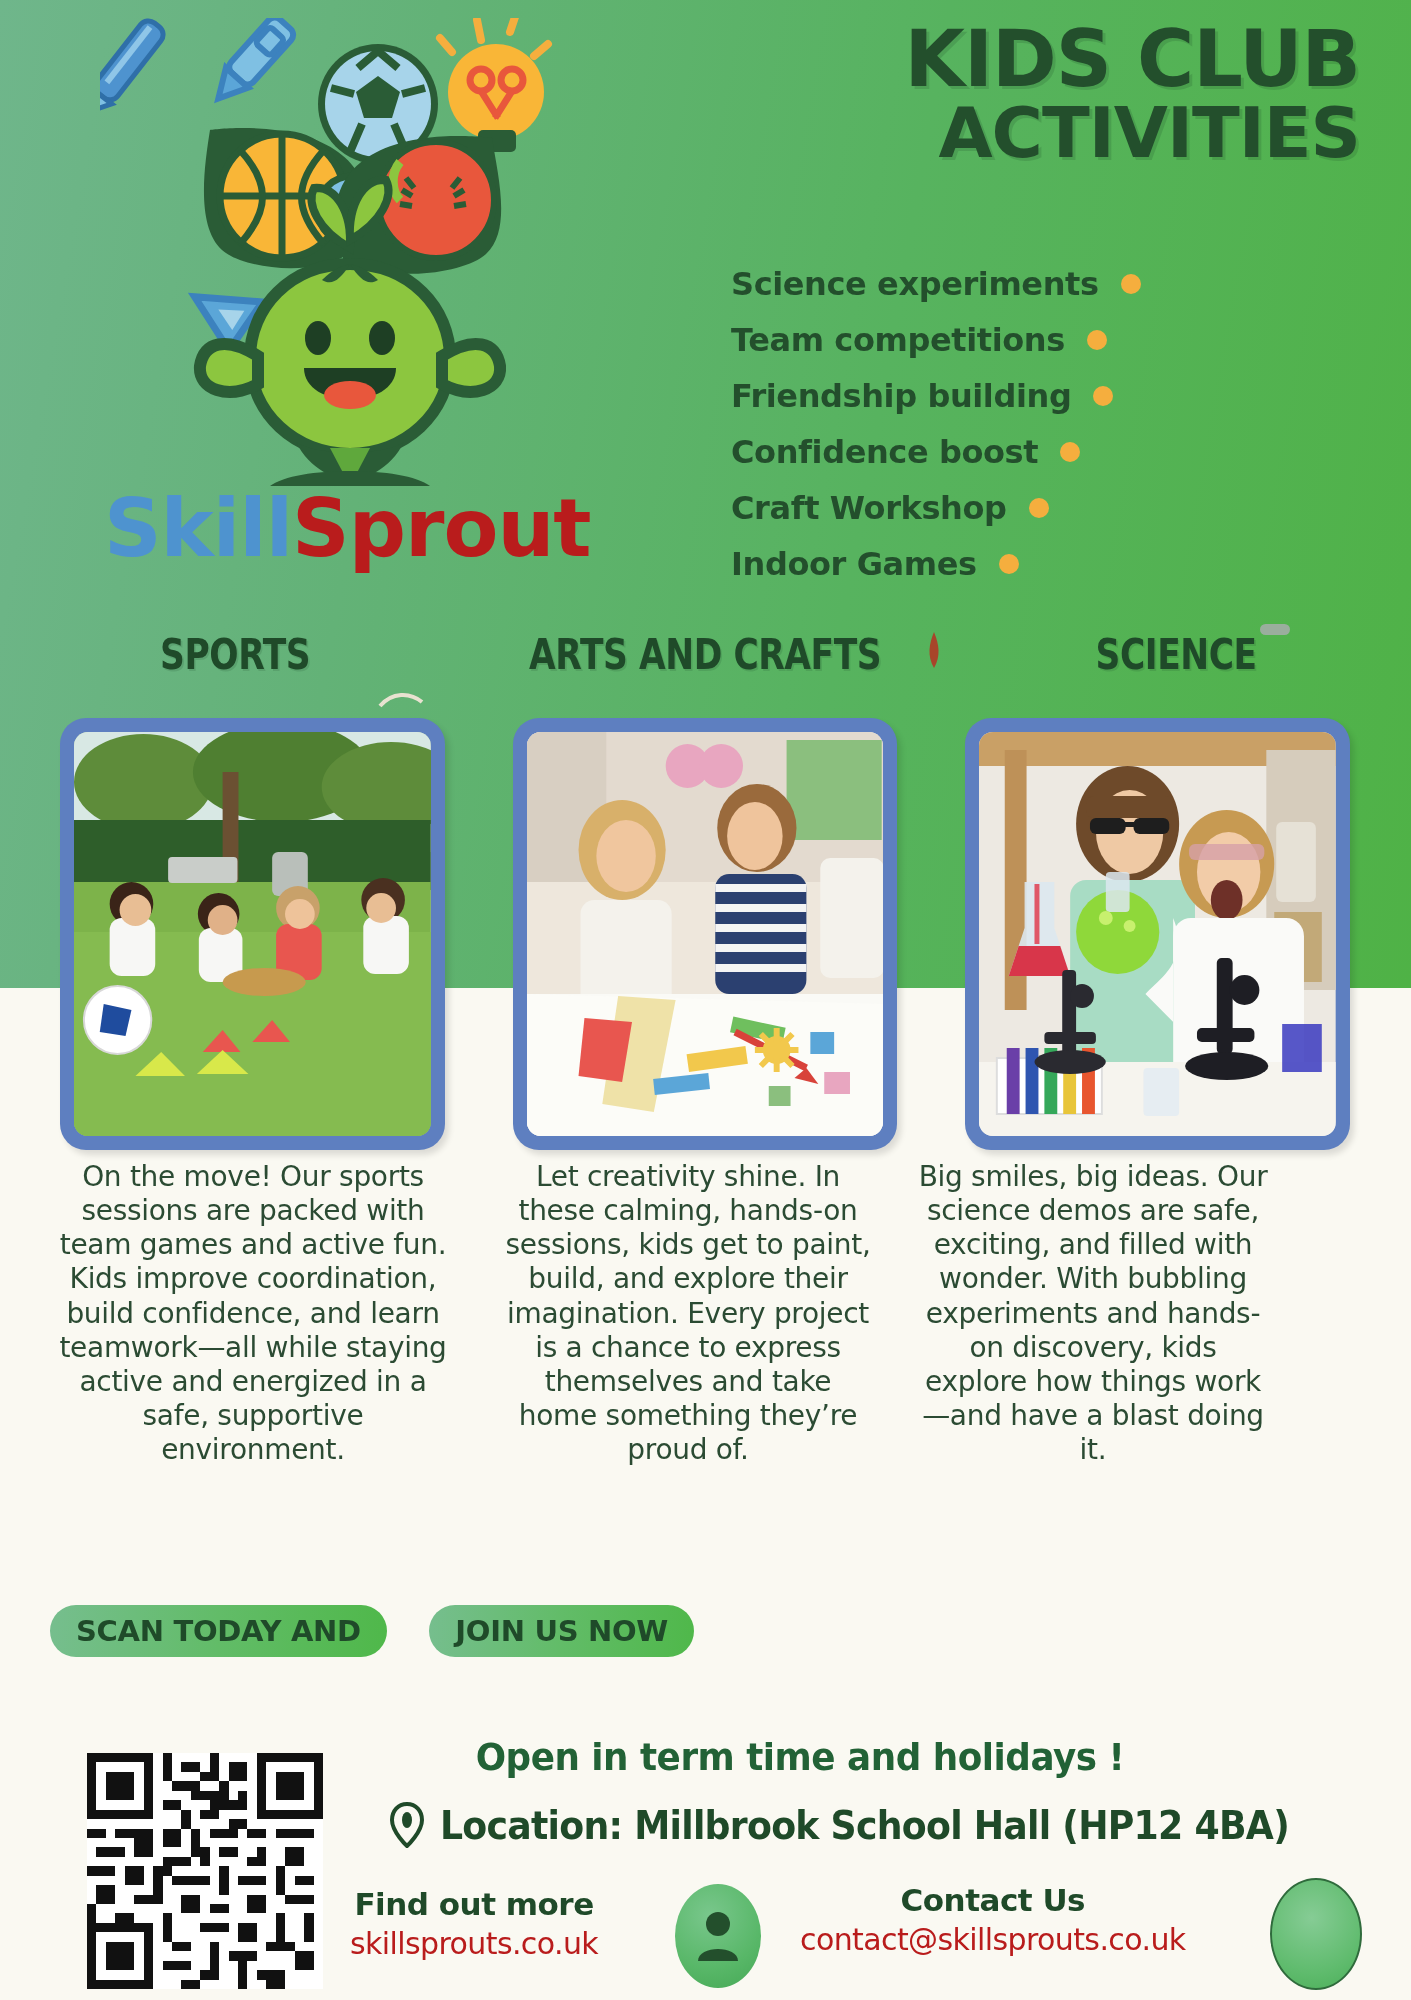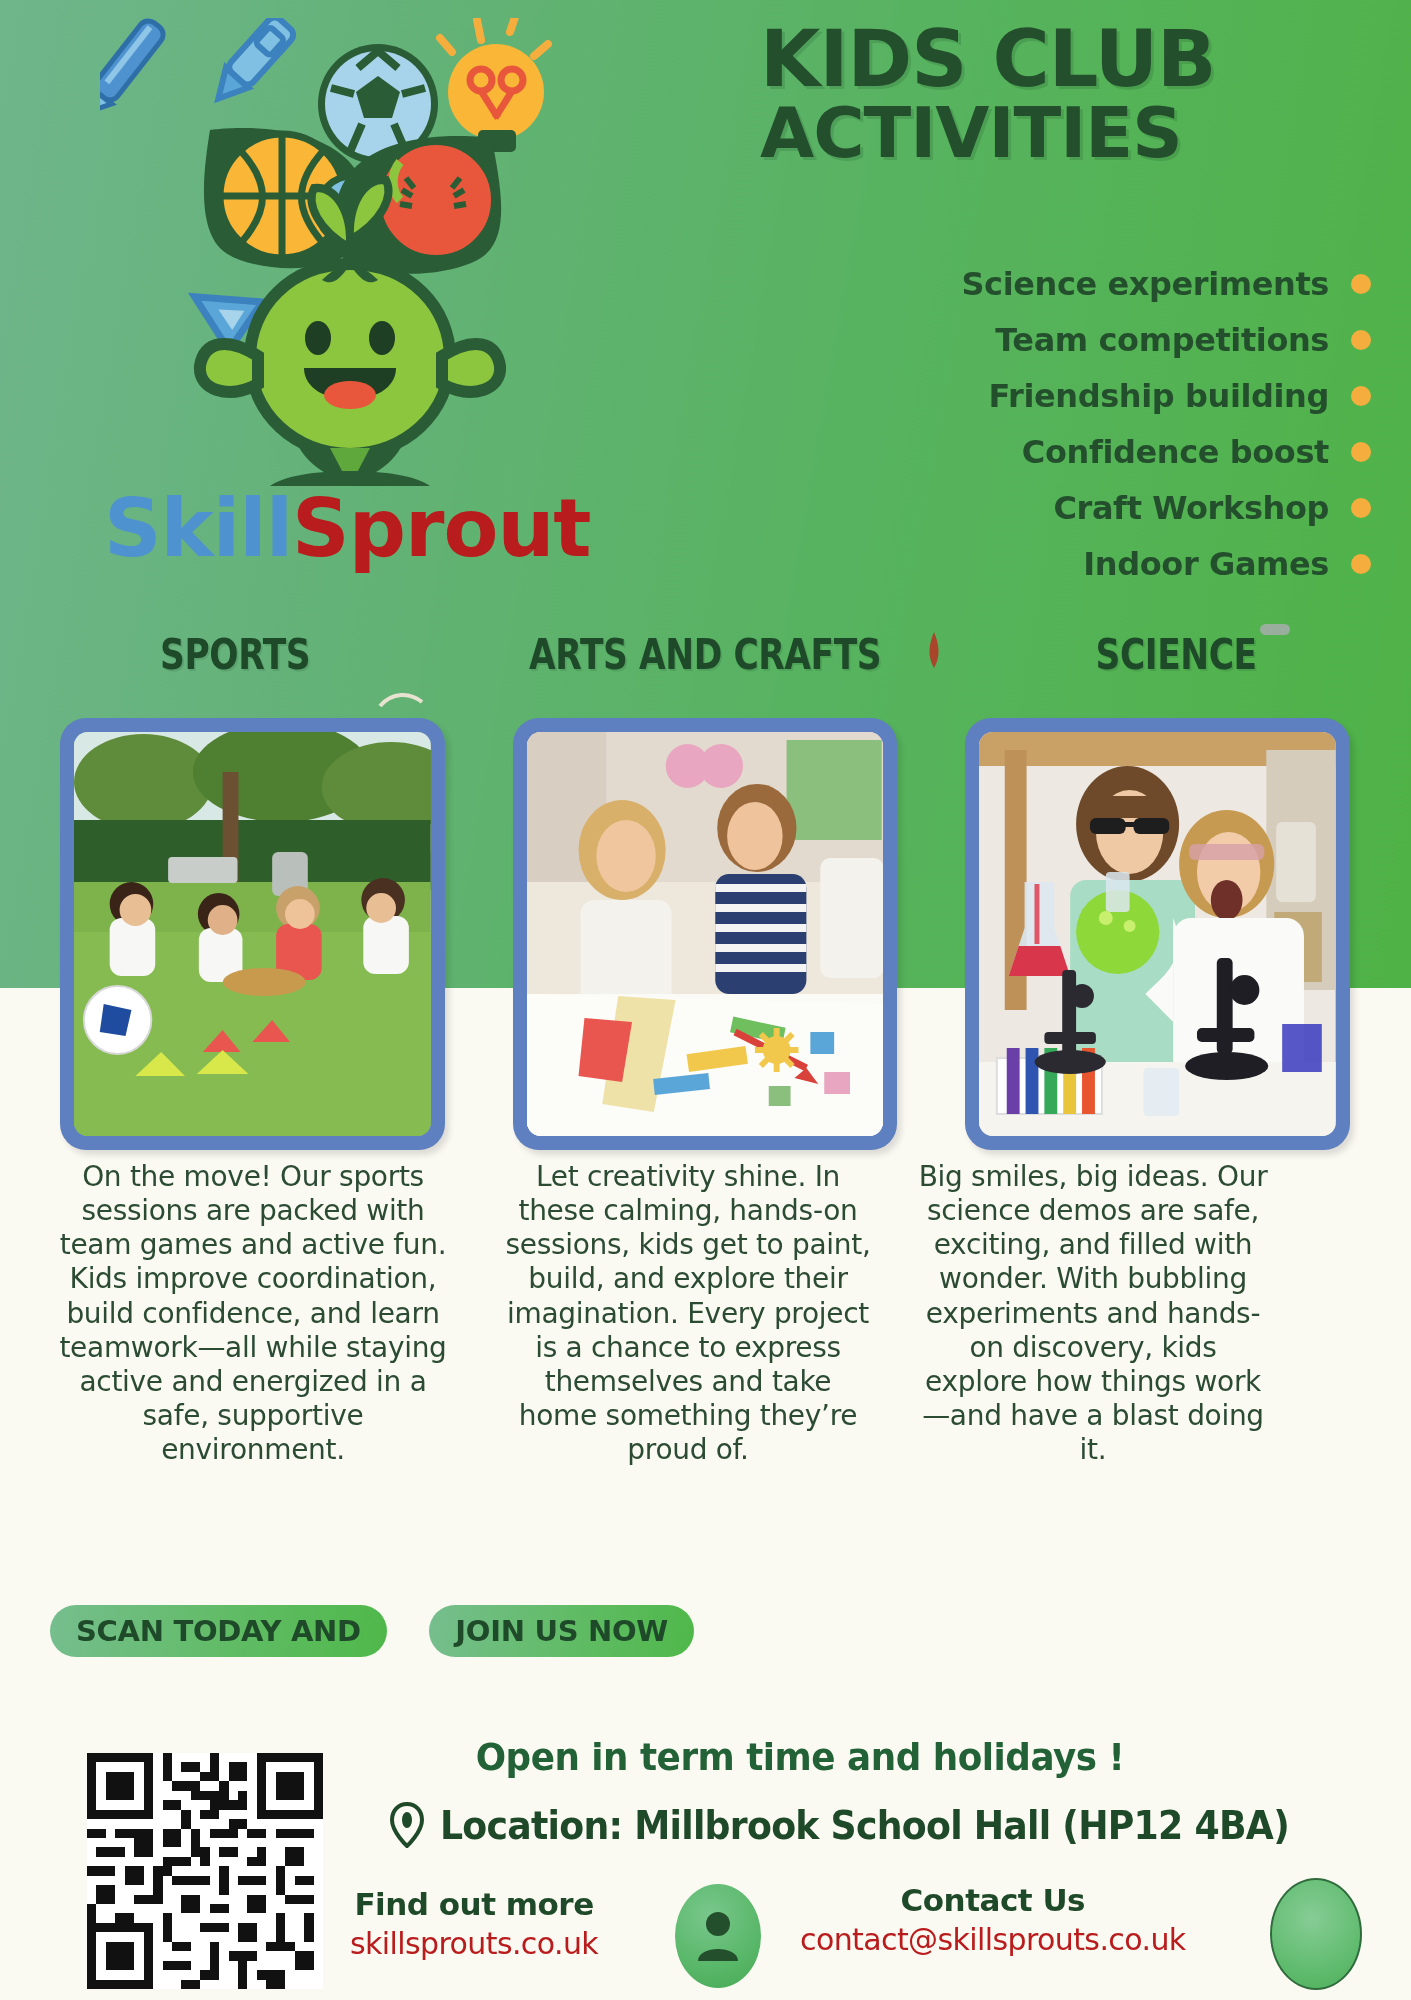--- a/index.html
+++ b/index.html
@@ -36,40 +36,40 @@
     font-size: 80px; font-weight: 800; letter-spacing: -1px;
     font-family: "DejaVu Sans", sans-serif;
     white-space: nowrap;
   }
   .wm-skill { color: #4E93CF; }
   .wm-sprout { color: #b91c1c; }
 
   
   .headline {
     position: absolute; left: 760px; top: 22px;
-    width: 600px; text-align: left;
+    width: 600px; text-align: right;
   }
   .headline .l1, .headline .l2 {
     font-family: "DejaVu Sans", sans-serif;
     font-weight: 800;
     color: #234F2C;
     letter-spacing: -1px;
     line-height: 0.95;
     text-shadow: 3px 3px 0 rgba(30,70,40,0.18);
   }
   .headline .l1 { font-size: 78px; }
   .headline .l2 { font-size: 70px; margin-top: 4px; }
 
   
   .bullets {
     position: absolute; right: 40px; top: 262px;
     width: 640px;
   }
   .bullet-row {
-    display: flex; align-items: center; justify-content: flex-end;
+    display: flex; align-items: center; 
     gap: 22px; margin-bottom: 12px;
     height: 44px;
   }
   .bullet-label {
     font-family: "DejaVu Sans", sans-serif;
     font-size: 32px; font-weight: 800; color: #234F2C;
     letter-spacing: -0.4px;
     white-space: nowrap;
   }
   .bullet-dot {

